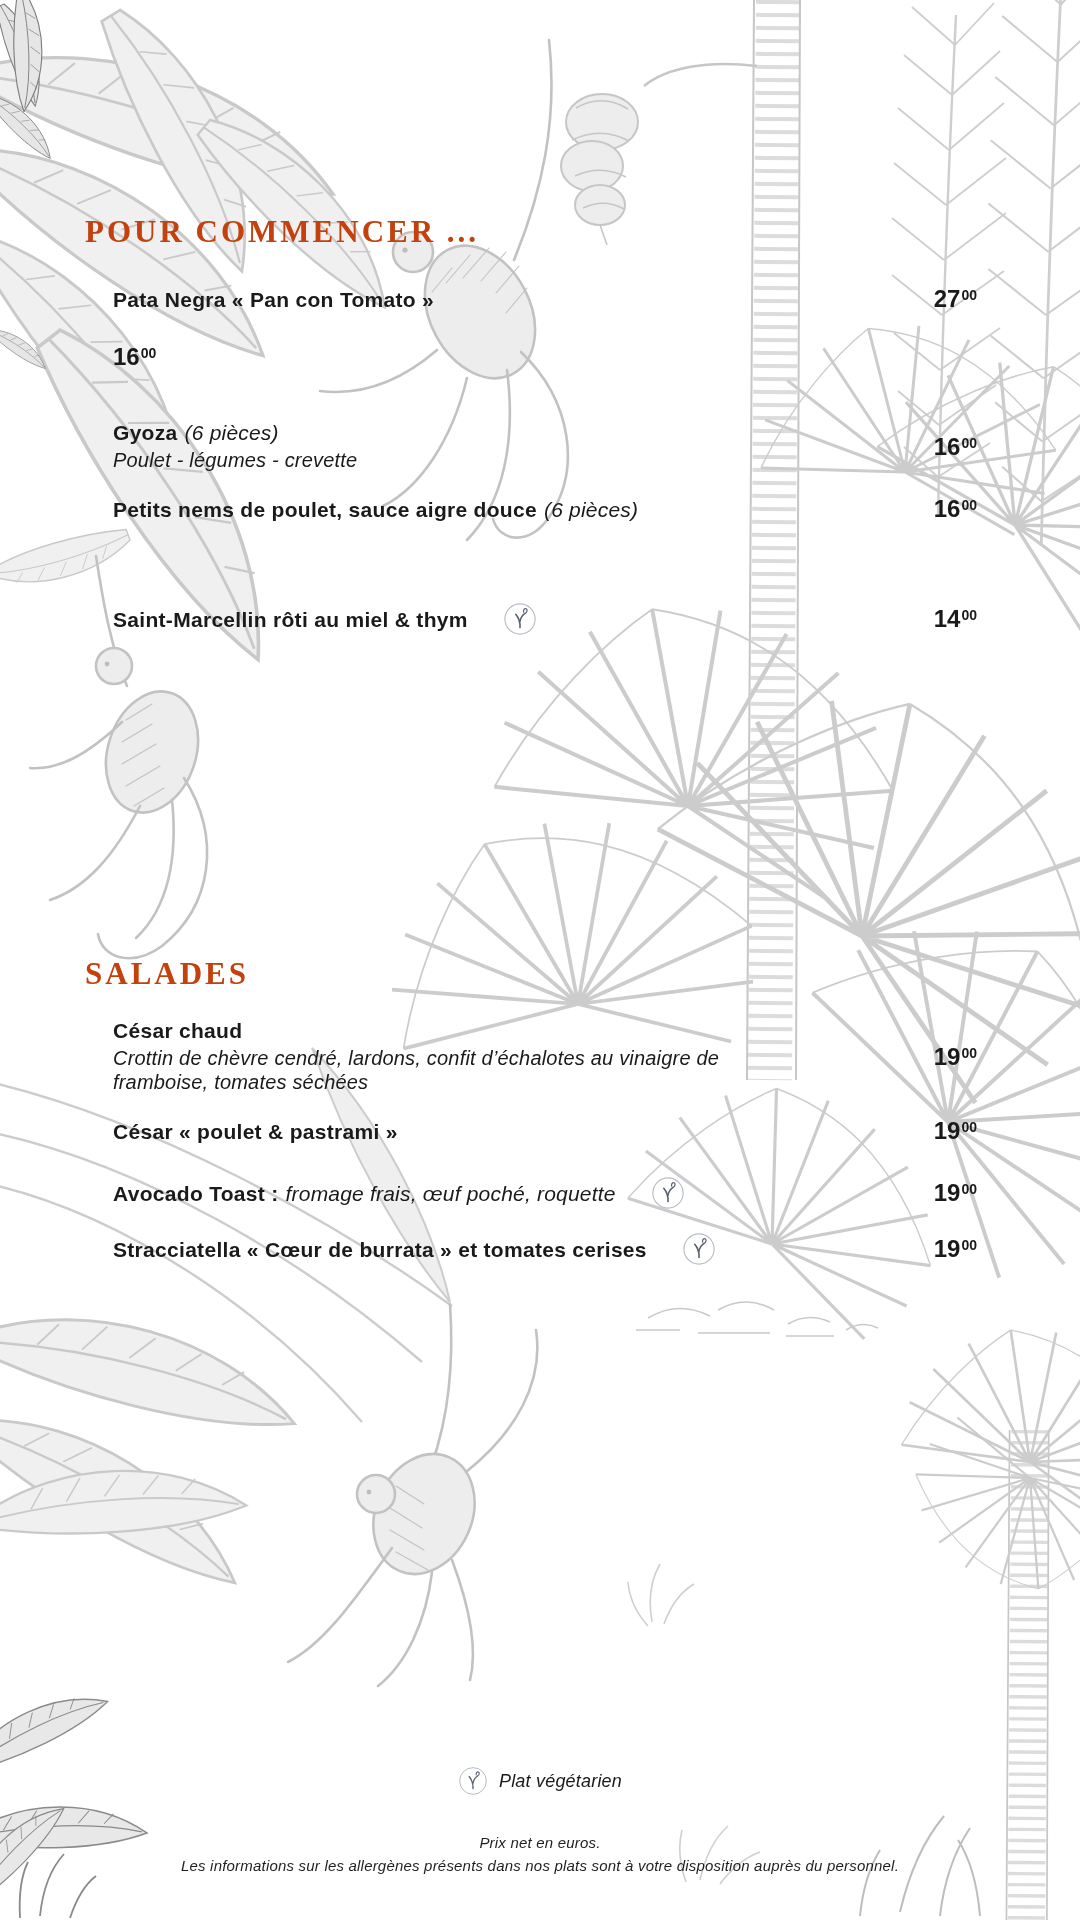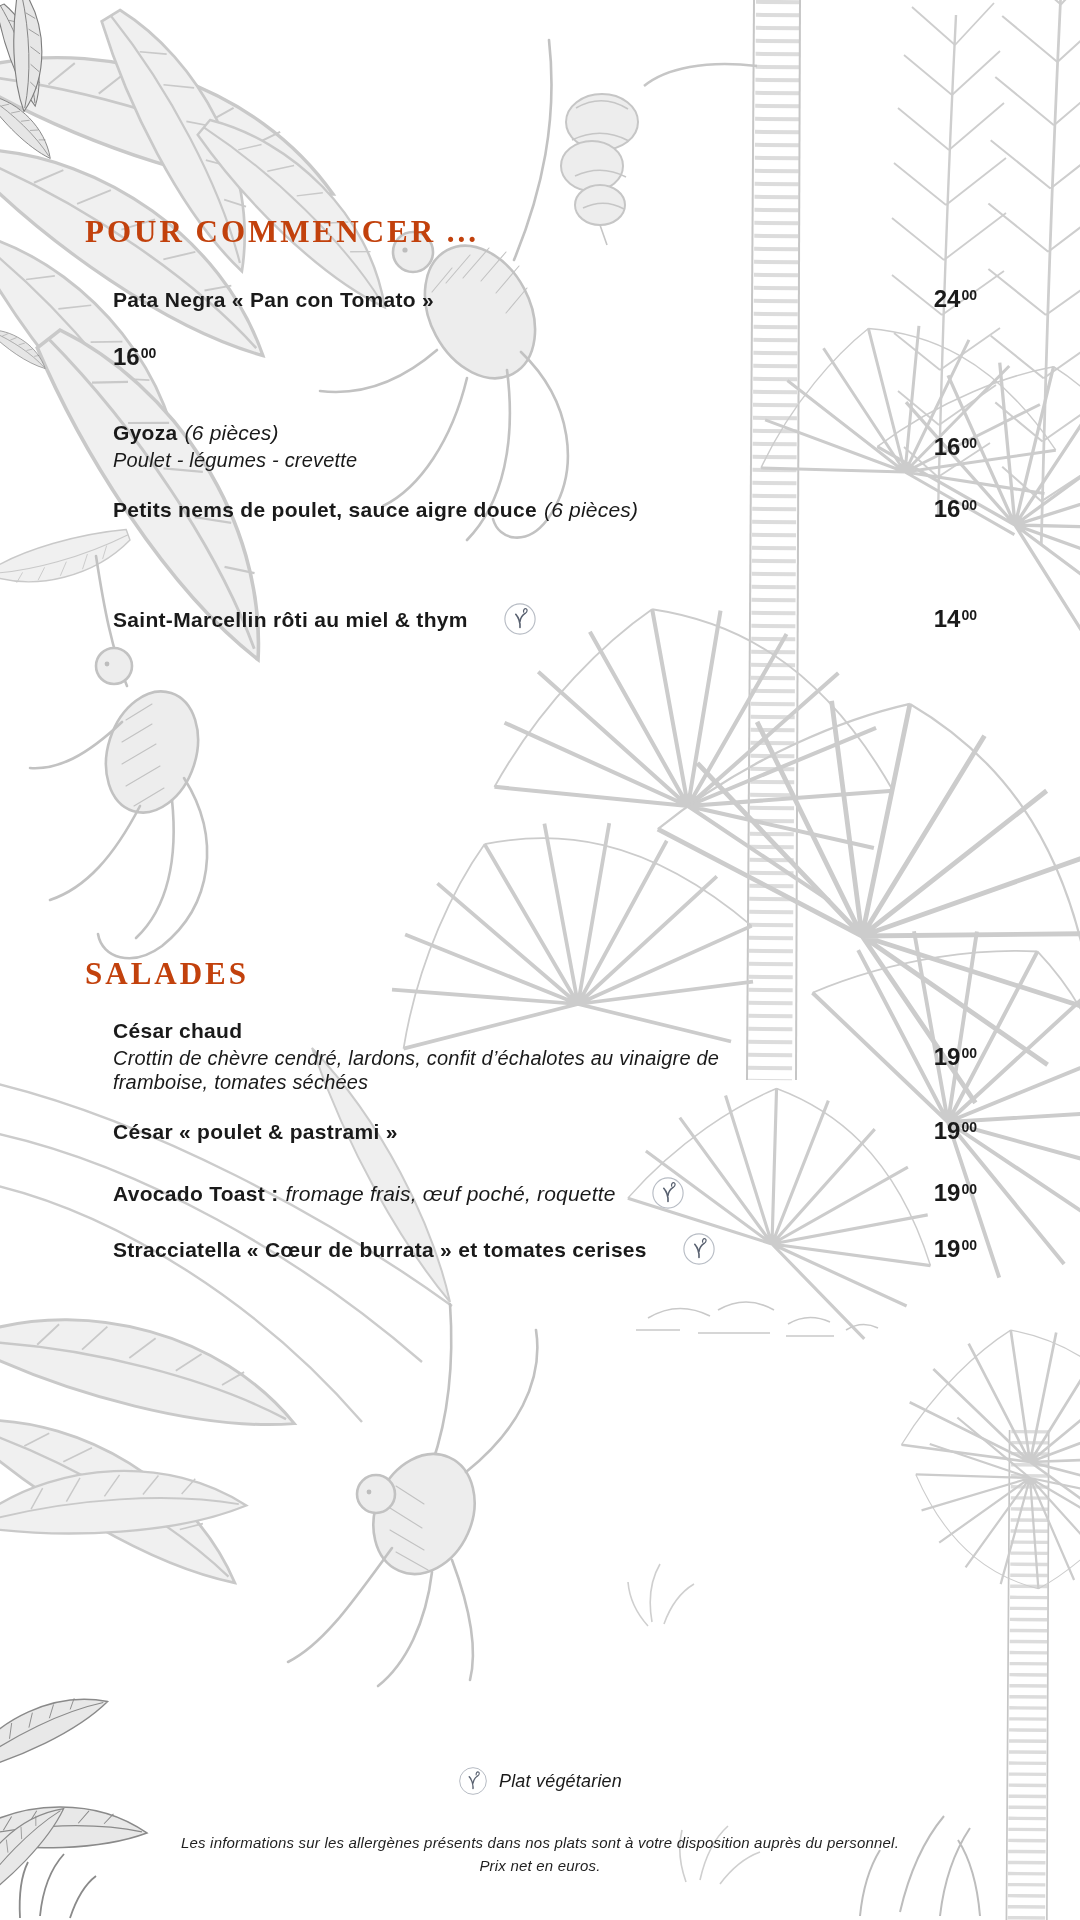--- a/index.html
+++ b/index.html
@@ -176,21 +176,21 @@
 
   <h2 class="section-title" style="top:190px">POUR COMMENCER ...</h2>
 
   <div class="row" style="top:288px">
     <div class="item-left">
         <div class="line1">
       <span class="t">Pata Negra « Pan con Tomato »</span>
     </div>
       </div>
     <div class="price">
-      <span>24</span><span class="cents">00</span>
+      <span>27</span><span class="cents">00</span>
     </div>
   </div>
 
   <div class="row" style="top:346px">
     <div class="price">
       <span>16</span><span class="cents">00</span>
     </div>
   </div>
 
   <div class="row" style="top:422px">
@@ -308,17 +308,17 @@
           <circle cx="18" cy="18" r="16" fill="#ffffff" stroke="#b7bcc4" stroke-width="1.2"></circle>
           <path d="M18 27c.3-5-1-10-4.5-14" fill="none" stroke="#58606f" stroke-width="1.7" stroke-linecap="round"></path>
           <path d="M18 20.5c.6-3.8 2.6-6.6 5.4-8.4" fill="none" stroke="#58606f" stroke-width="1.5" stroke-linecap="round"></path>
           <path d="M23.4 12.1c2.8-1.6 2.4-4.3 1.1-4.9-1.5-.7-3.4 1.2-2.6 4.1" fill="none" stroke="#58606f" stroke-width="1.3"></path>
         </svg>
       </span>
     <span class="legend-label">Plat végétarien</span>
   </div>
 
   <div class="footer">
+    <div>Prix net en euros.</div>
     <div>Les informations sur les allergènes présents dans nos plats sont à votre disposition auprès du personnel.</div>
-    <div>Prix net en euros.</div>
   </div>
 
 </div>
 
 </body></html>

